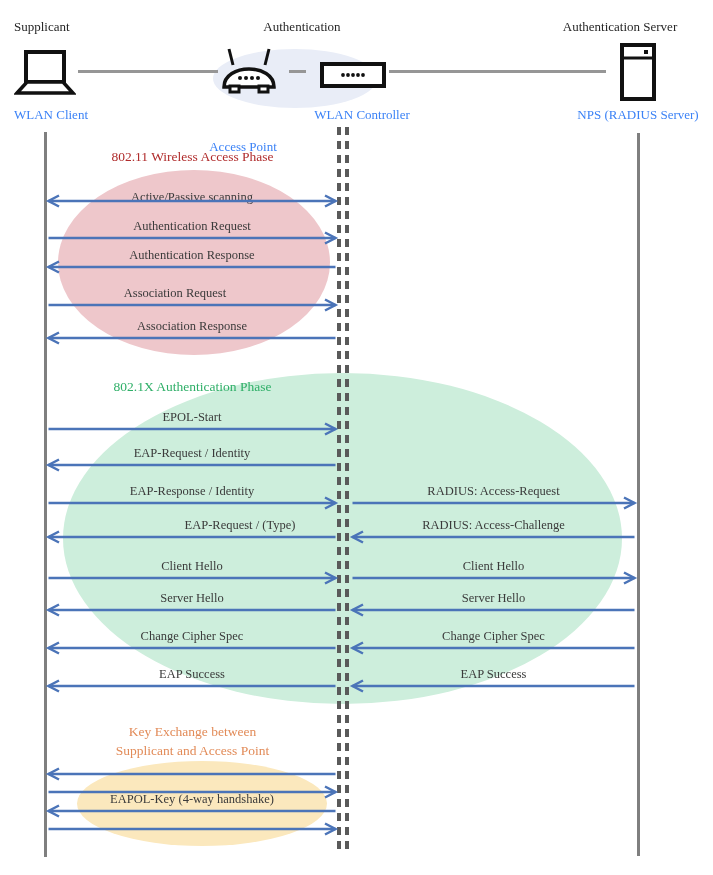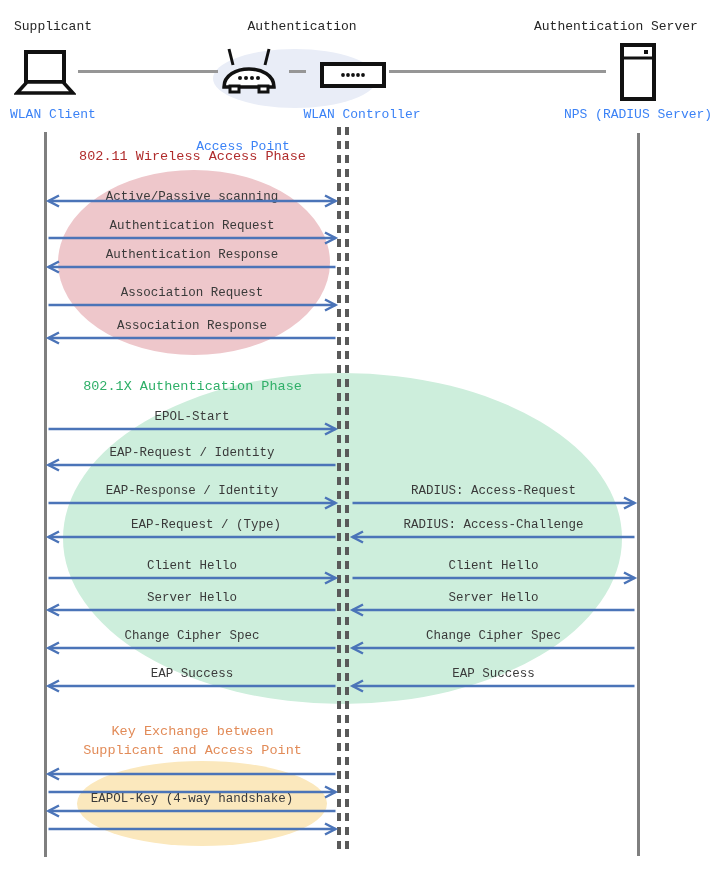--- a/index.html
+++ b/index.html
@@ -1,18 +1,18 @@
 <!DOCTYPE html>
 <html><head>
 <meta charset="utf-8">
 <style>
   html,body{margin:0;padding:0;background:#fff;}
   .canvas{
     position:relative;width:713px;height:875px;background:#fff;overflow:hidden;
-    font-family:Liberation Mono, monospace;color:#262626;
+    font-family:Liberation Serif, serif;color:#262626;
   }
   .abs{position:absolute;}
   .role-label{position:absolute;top:19px;font-size:13px;color:#262626;white-space:nowrap;}
   .device-label{position:absolute;top:107px;font-size:13px;color:#3b82f6;white-space:nowrap;text-align:center;}
   .ellipse{position:absolute;border-radius:50%;}
   .lifeline{position:absolute;width:3px;background:#7f7f7f;}
   .lifeline-dashed{
     position:absolute;width:4px;
     background:repeating-linear-gradient(to bottom,#5a5a5a 0 8px,transparent 8px 14px);
   }
@@ -22,21 +22,21 @@
   .msg-arrow{position:absolute;height:14px;overflow:visible;}
   svg{display:block;}
 </style>
 </head>
 <body>
 
 <div class="canvas">
 
   <div class="role-label" style="left:14px;">Supplicant</div>
   <div class="role-label" style="left:222px;width:160px;text-align:center;">Authentication</div>
-  <div class="role-label" style="left:534px;width:172px;text-align:left;">Authentication Server</div>
+  <div class="role-label" style="left:534px;width:172px;text-align:center;">Authentication Server</div>
 
   <div class="ellipse" id="header-ellipse" style="left: 213px; top: 49px; width: 164px; height: 59px; background: rgb(233, 237, 247);"></div>
 
   <div class="connector" style="left:78px;width:140px;"></div>
   <div class="connector" style="left:289px;width:17px;"></div>
   <div class="connector" style="left:389px;width:217px;"></div>
 
   <svg class="abs" style="left:14px;top:50px;" width="62" height="47" viewBox="0 0 62 47">
     <rect x="12" y="2" width="38" height="30" fill="#fff" stroke="#111" stroke-width="4"></rect>
     <path d="M3 43 L13 32 H49 L59 43 Z" fill="#fff" stroke="#111" stroke-width="3.5" stroke-linejoin="miter"></path>
@@ -98,21 +98,21 @@
       <div class="msg-label" style="left: 47px; width: 290px; top: 219px; color: rgb(58, 58, 58);">Authentication Request</div>
       <svg width="290" height="14" viewBox="0 0 290 14" class="msg-arrow" style="left: 47px; top: 231px;">
         <line x1="1.5" y1="7" x2="288.5" y2="7" stroke="#4b74b8" stroke-width="2.3"></line>
         <polyline points="278,1.5 288.5,7 278,12.5" fill="none" stroke="#4b74b8" stroke-width="2.5"></polyline>
       </svg>
       <div class="msg-label" style="left: 47px; width: 290px; top: 248px; color: rgb(58, 58, 58);">Authentication Response</div>
       <svg width="290" height="14" viewBox="0 0 290 14" class="msg-arrow" style="left: 47px; top: 260px;">
         <line x1="1.5" y1="7" x2="288.5" y2="7" stroke="#4b74b8" stroke-width="2.3"></line>
         <polyline points="12,1.5 1.5,7 12,12.5" fill="none" stroke="#4b74b8" stroke-width="2.5"></polyline>
       </svg>
-      <div class="msg-label" style="left: 47px; width: 290px; top: 286px; color: rgb(58, 58, 58);">Association Request</div>
+      <div class="msg-label" style="left: 30px; width: 290px; top: 286px; color: rgb(58, 58, 58);">Association Request</div>
       <svg width="290" height="14" viewBox="0 0 290 14" class="msg-arrow" style="left: 47px; top: 298px;">
         <line x1="1.5" y1="7" x2="288.5" y2="7" stroke="#4b74b8" stroke-width="2.3"></line>
         <polyline points="278,1.5 288.5,7 278,12.5" fill="none" stroke="#4b74b8" stroke-width="2.5"></polyline>
       </svg>
       <div class="msg-label" style="left: 47px; width: 290px; top: 319px; color: rgb(58, 58, 58);">Association Response</div>
       <svg width="290" height="14" viewBox="0 0 290 14" class="msg-arrow" style="left: 47px; top: 331px;">
         <line x1="1.5" y1="7" x2="288.5" y2="7" stroke="#4b74b8" stroke-width="2.3"></line>
         <polyline points="12,1.5 1.5,7 12,12.5" fill="none" stroke="#4b74b8" stroke-width="2.5"></polyline>
       </svg>
       <div class="msg-label" style="left: 47px; width: 290px; top: 410px; color: rgb(58, 58, 58);">EPOL-Start</div>
@@ -128,21 +128,21 @@
       <div class="msg-label" style="left: 47px; width: 290px; top: 484px; color: rgb(58, 58, 58);">EAP-Response / Identity</div>
       <svg width="290" height="14" viewBox="0 0 290 14" class="msg-arrow" style="left: 47px; top: 496px;">
         <line x1="1.5" y1="7" x2="288.5" y2="7" stroke="#4b74b8" stroke-width="2.3"></line>
         <polyline points="278,1.5 288.5,7 278,12.5" fill="none" stroke="#4b74b8" stroke-width="2.5"></polyline>
       </svg>
       <div class="msg-label" style="left: 351px; width: 285px; top: 484px; color: rgb(58, 58, 58);">RADIUS: Access-Request</div>
       <svg width="285" height="14" viewBox="0 0 285 14" class="msg-arrow" style="left: 351px; top: 496px;">
         <line x1="1.5" y1="7" x2="283.5" y2="7" stroke="#4b74b8" stroke-width="2.3"></line>
         <polyline points="273,1.5 283.5,7 273,12.5" fill="none" stroke="#4b74b8" stroke-width="2.5"></polyline>
       </svg>
-      <div class="msg-label" style="left: 61px; width: 290px; top: 518px; color: rgb(58, 58, 58);">EAP-Request / (Type)</div>
+      <div class="msg-label" style="left: 47px; width: 290px; top: 518px; color: rgb(58, 58, 58); padding-left: 48px;">EAP-Request / (Type)</div>
       <svg width="290" height="14" viewBox="0 0 290 14" class="msg-arrow" style="left: 47px; top: 530px;">
         <line x1="1.5" y1="7" x2="288.5" y2="7" stroke="#4b74b8" stroke-width="2.3"></line>
         <polyline points="12,1.5 1.5,7 12,12.5" fill="none" stroke="#4b74b8" stroke-width="2.5"></polyline>
       </svg>
       <div class="msg-label" style="left: 351px; width: 285px; top: 518px; color: rgb(58, 58, 58);">RADIUS: Access-Challenge</div>
       <svg width="285" height="14" viewBox="0 0 285 14" class="msg-arrow" style="left: 351px; top: 530px;">
         <line x1="1.5" y1="7" x2="283.5" y2="7" stroke="#4b74b8" stroke-width="2.3"></line>
         <polyline points="12,1.5 1.5,7 12,12.5" fill="none" stroke="#4b74b8" stroke-width="2.5"></polyline>
       </svg>
       <div class="msg-label" style="left: 47px; width: 290px; top: 559px; color: rgb(58, 58, 58);">Client Hello</div>

